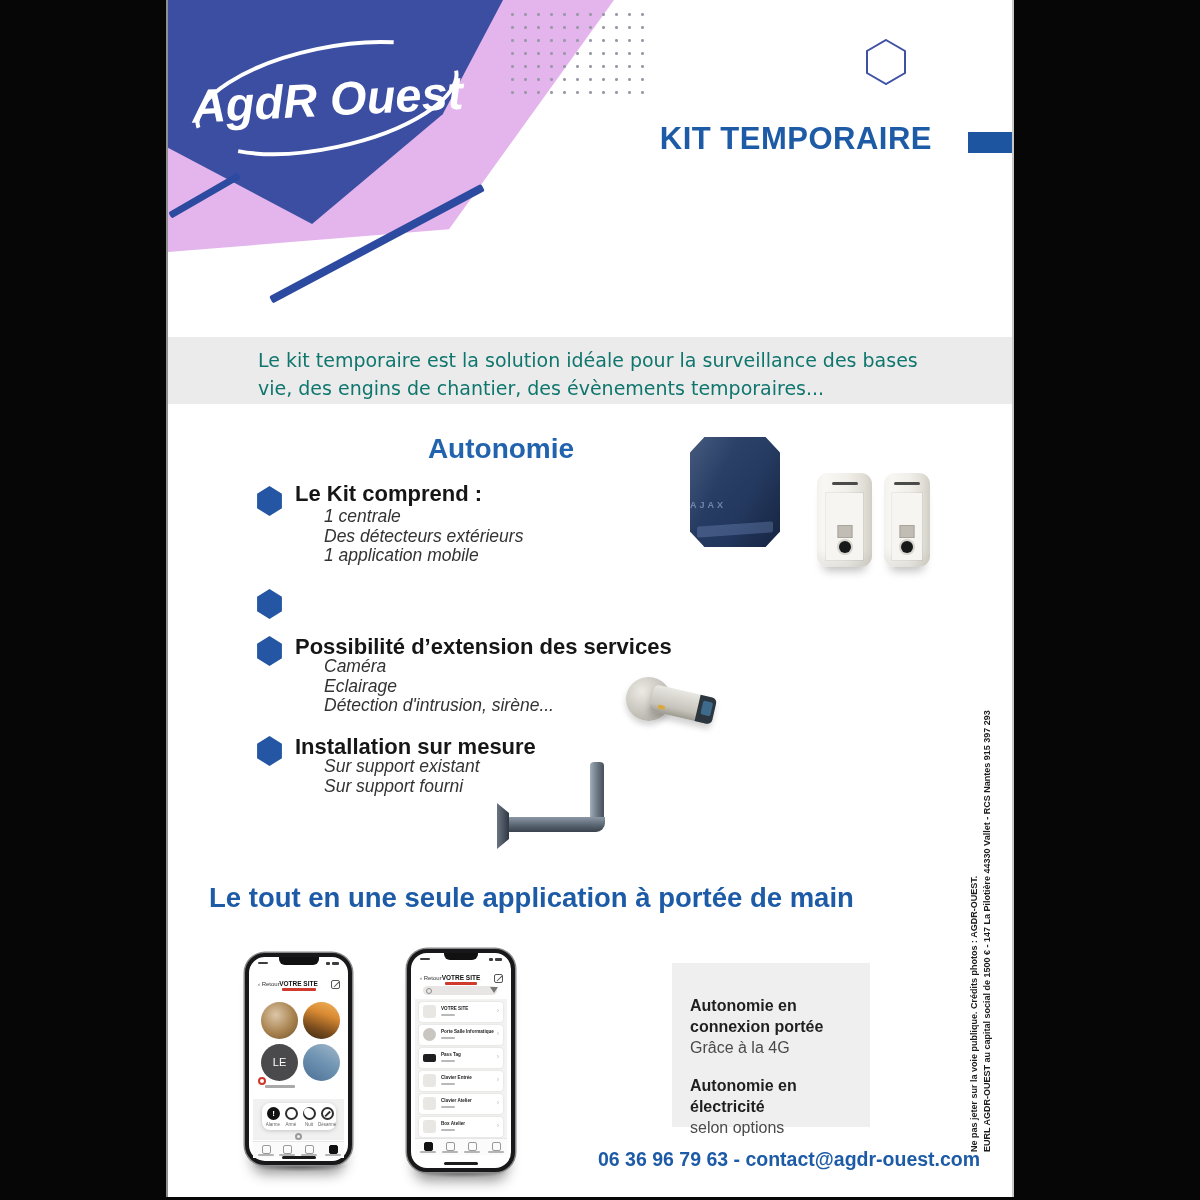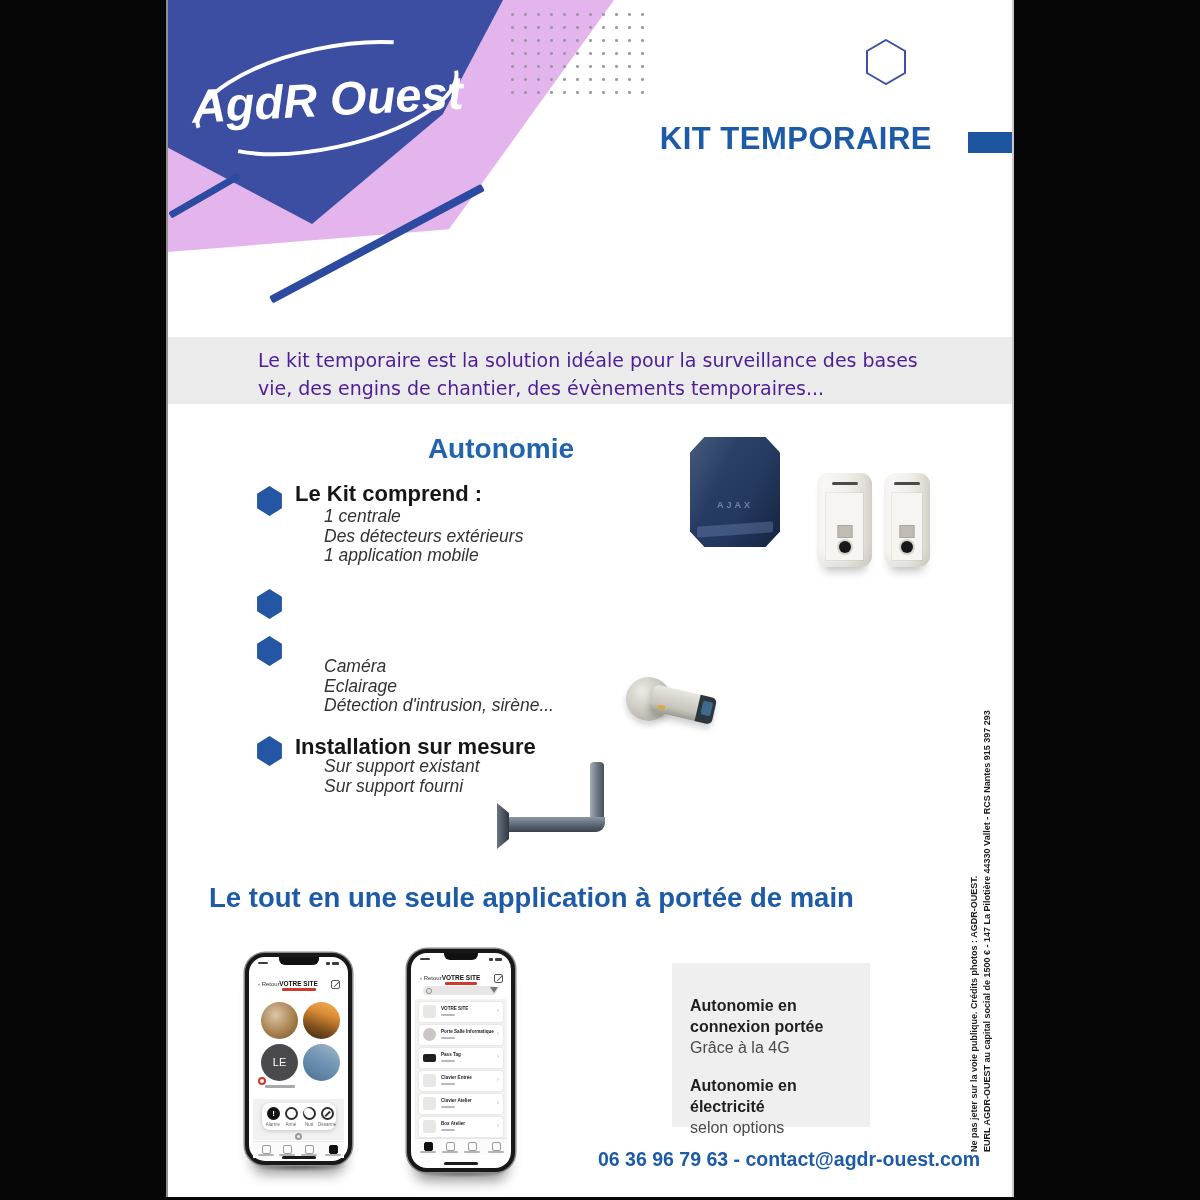--- a/index.html
+++ b/index.html
@@ -21,41 +21,41 @@
 
   
   .hex-outline{left:697px;top:39px;}
   .kit-title{right:80px;top:121px;font-size:31px;font-weight:800;color:#1e5ba7;letter-spacing:.5px;}
   .kit-bar{left:800px;top:132px;width:46px;height:21px;background:#1d55a1;}
   .hero-subtitle{left:342px;top:233px;width:412px;font-size:19.5px;font-weight:bold;font-style:italic;
                  color:#3f3f3f;line-height:27px;}
 
   
   .intro-band{left:0;top:337px;width:848px;height:67px;background:#ebebeb;}
-  .intro-text{left:90px;top:9px;width:680px;font-size:19px;color:#4c1d95;line-height:28px;
+  .intro-text{left:90px;top:9px;width:680px;font-size:19px;color:#0f766e;line-height:28px;
               font-family:"DejaVu Sans",sans-serif;}
 
   
   .avantages-heading{left:233px;top:433px;width:200px;text-align:center;font-size:28px;
                      font-weight:800;color:#2263ae;}
   .hexb{left:88px;width:27px;height:30px;background:#2456a4;
         clip-path:polygon(50% 0,96% 26%,96% 74%,50% 100%,4% 74%,4% 26%);}
   .sec-title{left:127px;font-size:22px;font-weight:800;color:#161616;white-space:nowrap;}
   .sec-items{left:156px;font-size:17.5px;font-style:italic;color:#333;line-height:19.5px;white-space:nowrap;}
 
   
   .hub{left:522px;top:437px;width:90px;height:110px;}
   .hub-body{position:absolute;inset:0;background:linear-gradient(135deg,#31486f 0%,#273c63 45%,#1d3056 100%);
             clip-path:polygon(16% 0,84% 0,100% 14%,100% 86%,84% 100%,16% 100%,0 86%,0 14%);}
   .hub-facet{position:absolute;left:0;top:0;width:100%;height:100%;
              background:linear-gradient(115deg,rgba(255,255,255,.10) 0%,transparent 35%,transparent 60%,rgba(0,0,0,.25) 100%);
              clip-path:polygon(16% 0,84% 0,100% 14%,100% 86%,84% 100%,16% 100%,0 86%,0 14%);}
   .hub-band{position:absolute;left:8%;right:8%;bottom:12px;height:11px;background:rgba(120,145,195,.35);
             transform:skewY(-4deg);border-radius:2px;}
-  .hub-label{position:absolute;left:0;right:0;top:57%;text-align:center;font-size:9px;letter-spacing:3px;
+  .hub-label{position:absolute;left:0;right:0;top:57%;font-size:9px;letter-spacing:3px;
              color:rgba(160,180,215,.6);font-weight:bold;}
   .det{top:473px;height:94px;border-radius:11px;
        background:linear-gradient(90deg,#fbfaf7 0%,#f1efe9 55%,#d9d6cd 100%);
        box-shadow:inset 0 -8px 10px rgba(0,0,0,.07),0 10px 10px -6px rgba(0,0,0,.25);}
   .det-slot{position:absolute;left:50%;transform:translateX(-50%);top:9px;width:26px;height:3px;
             background:#4a4a48;border-radius:2px;}
   .det-panel{position:absolute;left:17%;right:17%;top:21%;bottom:7%;background:#f7f5f1;
              box-shadow:0 0 0 1px rgba(0,0,0,.05);}
   .det-cam{position:absolute;left:50%;transform:translateX(-50%);top:55%;width:13px;height:11px;
            background:#c2bdb4;border:1px solid #a9a49b;}
@@ -160,20 +160,21 @@
   <div class="abs sec-title" style="top:481px;">Le Kit comprend :</div>
   <div class="abs sec-items" style="top:507px;">
     <div>1 centrale</div>
     <div>Des détecteurs extérieurs</div>
     <div>1 application mobile</div>
   </div>
 
   <div class="abs hexb" style="top:589px;"></div>
 
   <div class="abs hexb" style="top:636px;"></div>
+  <div class="abs sec-title" style="top:634px;">Possibilité d’extension des services</div>
   <div class="abs sec-items" style="top:657px;">
     <div>Caméra</div>
     <div>Eclairage</div>
     <div>Détection d'intrusion, sirène...</div>
   </div>
 
   <div class="abs hexb" style="top:736px;"></div>
   <div class="abs sec-title" style="top:734px;">Installation sur mesure</div>
   <div class="abs sec-items" style="top:757px;">
     <div>Sur support existant</div>

